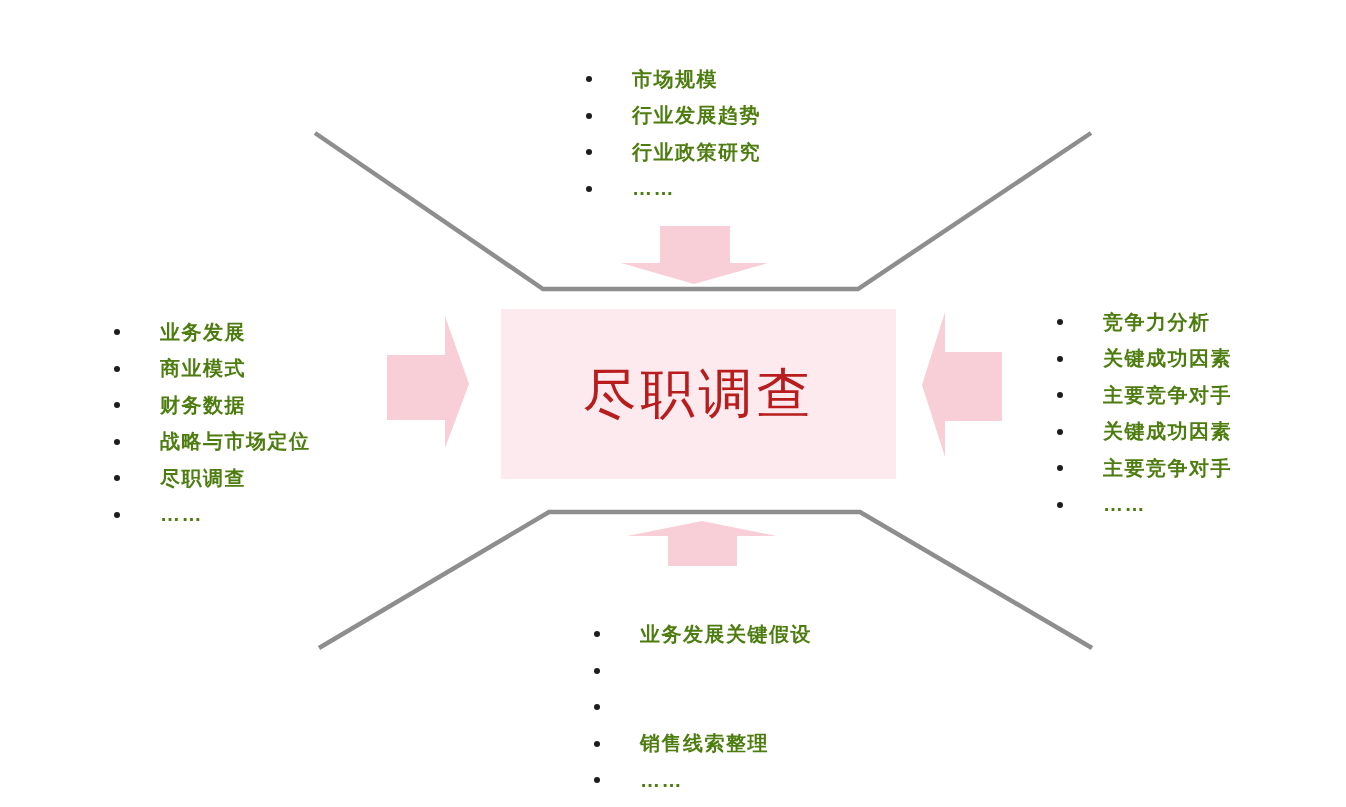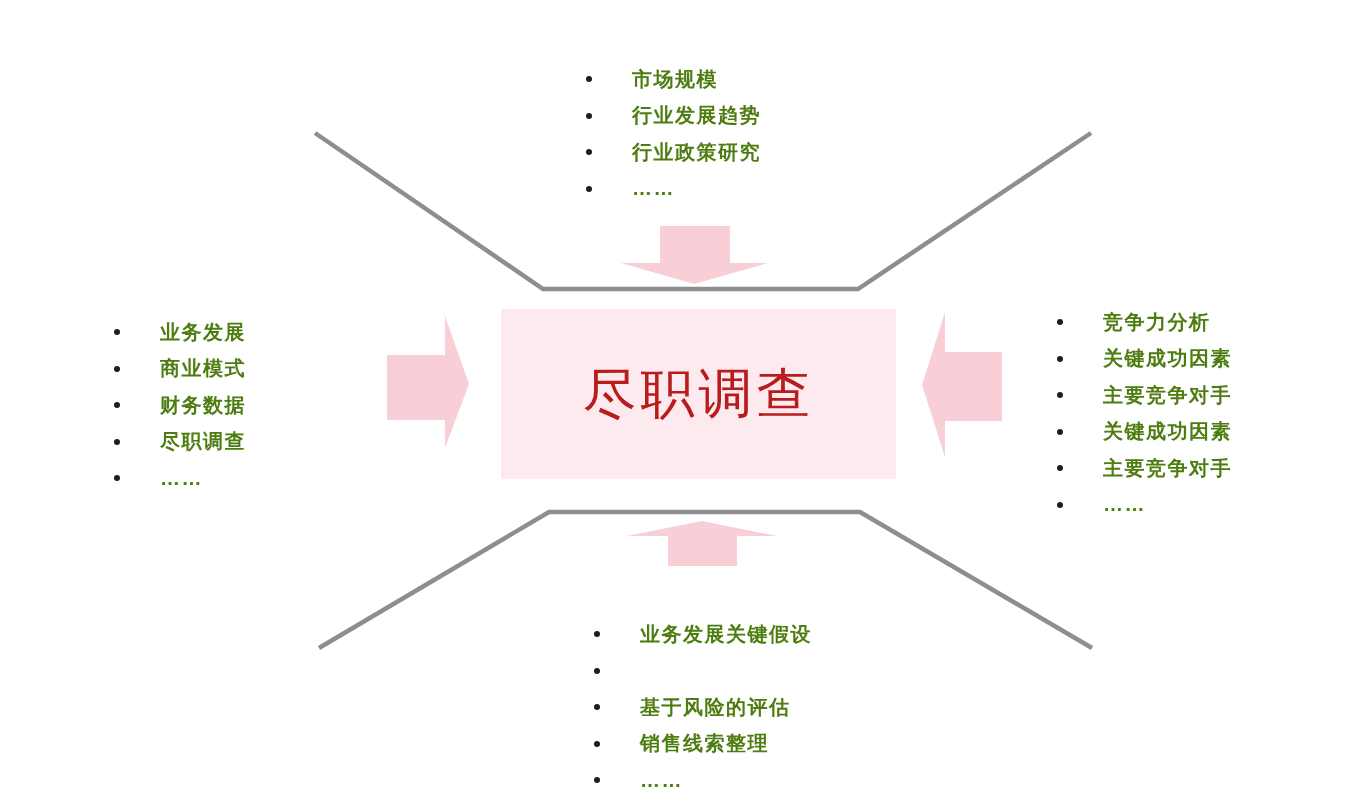--- a/index.html
+++ b/index.html
@@ -82,20 +82,24 @@
       <div class="li">
         <span class="dot"></span>
         <span class="lbl">商业模式</span>
       </div>
       <div class="li">
         <span class="dot"></span>
         <span class="lbl">财务数据</span>
       </div>
       <div class="li">
         <span class="dot"></span>
+        <span class="lbl">战略与市场定位</span>
+      </div>
+      <div class="li">
+        <span class="dot"></span>
         <span class="lbl">尽职调查</span>
       </div>
       <div class="li">
         <span class="dot"></span>
         <span class="lbl">……</span>
       </div>
     </div>
 
   <div class="list list-right">
       <div class="li">
@@ -127,21 +131,20 @@
   <div class="list list-bottom">
       <div class="li">
         <span class="dot"></span>
         <span class="lbl">业务发展关键假设</span>
       </div>
       <div class="li">
         <span class="dot"></span>
       </div>
       <div class="li">
         <span class="dot"></span>
-        <span class="lbl">基于风险的评估</span>
       </div>
       <div class="li">
         <span class="dot"></span>
         <span class="lbl">销售线索整理</span>
       </div>
       <div class="li">
         <span class="dot"></span>
         <span class="lbl">……</span>
       </div>
     </div>

